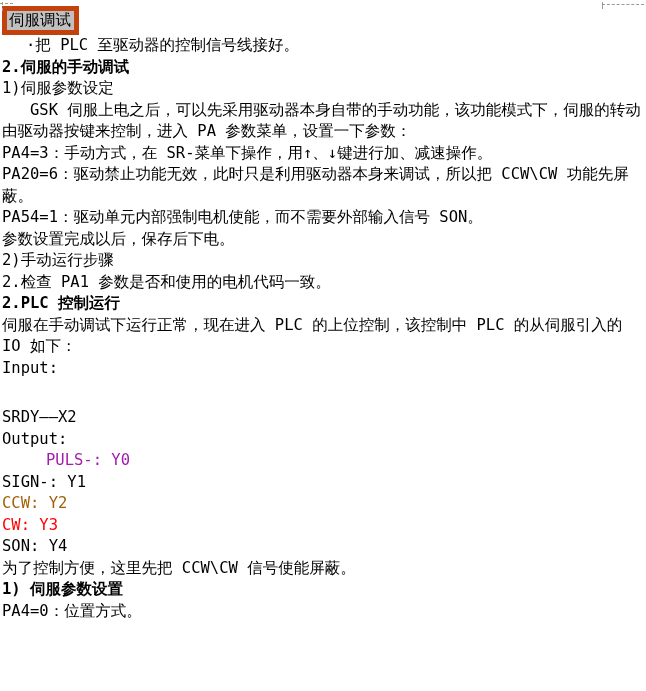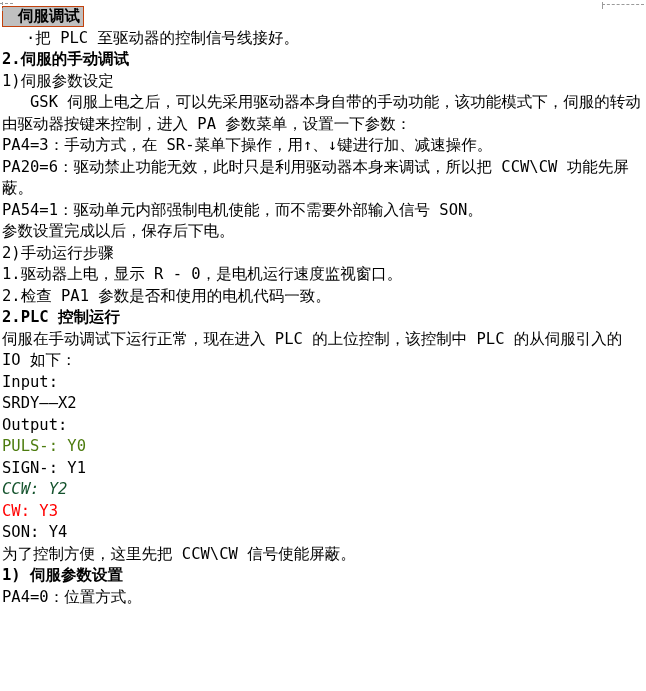--- a/index.html
+++ b/index.html
@@ -20,23 +20,23 @@
 
   
   .crop-tl { position: absolute; left: 0; top: 3px; width: 13px; height: 0; border-top: 1px dashed #9a9a9a; }
   .crop-tl::before { content: ""; position: absolute; left: 2px; top: -2px; height: 9px; border-left: 1px dashed #9a9a9a; }
   .crop-tr { position: absolute; left: 602px; top: 4px; width: 42px; height: 0; border-top: 1px dashed #9a9a9a; }
   .crop-tr::before { content: ""; position: absolute; left: 0; top: -3px; height: 7px; border-left: 1px solid #9a9a9a; }
 
   .title-line { margin-left: 2px; margin-bottom: 3px; }
   .title-box {
     display: inline-block;
-    font-weight: bold;
-    border: 1px solid #c2410c;
-    padding: 0 3px 1px 15px;
+    font-weight: normal;
+    border: 5px solid #c2410c;
+    padding: 0 3px 1px 2px;
     line-height: 18px;
   }
   .indent-bullet { text-indent: 24px; }
   .indent-first  { text-indent: 28px; }
   .indent-2      { padding-left: 28px; }
 
   .sec1-heading { margin-top: 15px; font-weight: bold; }
   .sub2-heading { margin-top: 17px; }
   .sec2-heading { margin-top: 18px; font-weight: bold; }
   .sub3-heading { margin-top: 14px; font-weight: bold; }
@@ -60,33 +60,32 @@
 
   <p>1)伺服参数设定</p>
   <p class="indent-first">GSK 伺服上电之后，可以先采用驱动器本身自带的手动功能，该功能模式下，伺服的转动由驱动器按键来控制，进入 PA 参数菜单，设置一下参数：</p>
 
   <p class="indent-2">PA4=3：手动方式，在 SR-菜单下操作，用↑、↓键进行加、减速操作。</p>
   <p class="indent-2">PA20=6：驱动禁止功能无效，此时只是利用驱动器本身来调试，所以把 CCW\CW 功能先屏蔽。</p>
   <p class="indent-2">PA54=1：驱动单元内部强制电机使能，而不需要外部输入信号 SON。</p>
   <p>参数设置完成以后，保存后下电。</p>
 
   <p class="sub2-heading">2)手动运行步骤</p>
-  <p class="indent-2">1.驱动器上电，显示 R - 0，是电机运行速度监视窗口。</p>
   <p class="indent-2">2.检查 PA1 参数是否和使用的电机代码一致。</p>
 
   <h2 class="sec2-heading">2.PLC 控制运行</h2>
   <p>伺服在手动调试下运行正常，现在进入 PLC 的上位控制，该控制中 PLC 的从伺服引入的 IO 如下：</p>
 
   <div>
     <p class="io-label">Input:</p>
-    <p class="io-item" style="color: rgb(0, 0, 0);">SRDY——X2</p>
+    <p class="io-item" style="color: rgb(0, 0, 0); margin-top: 28px;">SRDY——X2</p>
     <p class="io-label">Output:</p>
-    <p class="io-item" style="color: #4d7c0f;">PULS-: Y0</p>
+    <p class="io-item" style="color: #a21caf; margin-left: 44px;">PULS-: Y0</p>
     <p class="io-item" style="color: rgb(0, 0, 0);">SIGN-: Y1</p>
-    <p class="io-item" style="color: #14532d; font-style: italic;">CCW: Y2</p>
+    <p class="io-item" style="color: #a16207;">CCW: Y2</p>
     <p class="io-item" style="color: rgb(255, 0, 0);">CW: Y3</p>
     <p class="io-item" style="color: rgb(0, 0, 0);">SON: Y4</p>
   </div>
 
   <p>为了控制方便，这里先把 CCW\CW 信号使能屏蔽。</p>
 
   <h3 class="sub3-heading">1) 伺服参数设置</h3>
   <p class="indent-2">PA4=0：位置方式。</p>
 
 </div>

